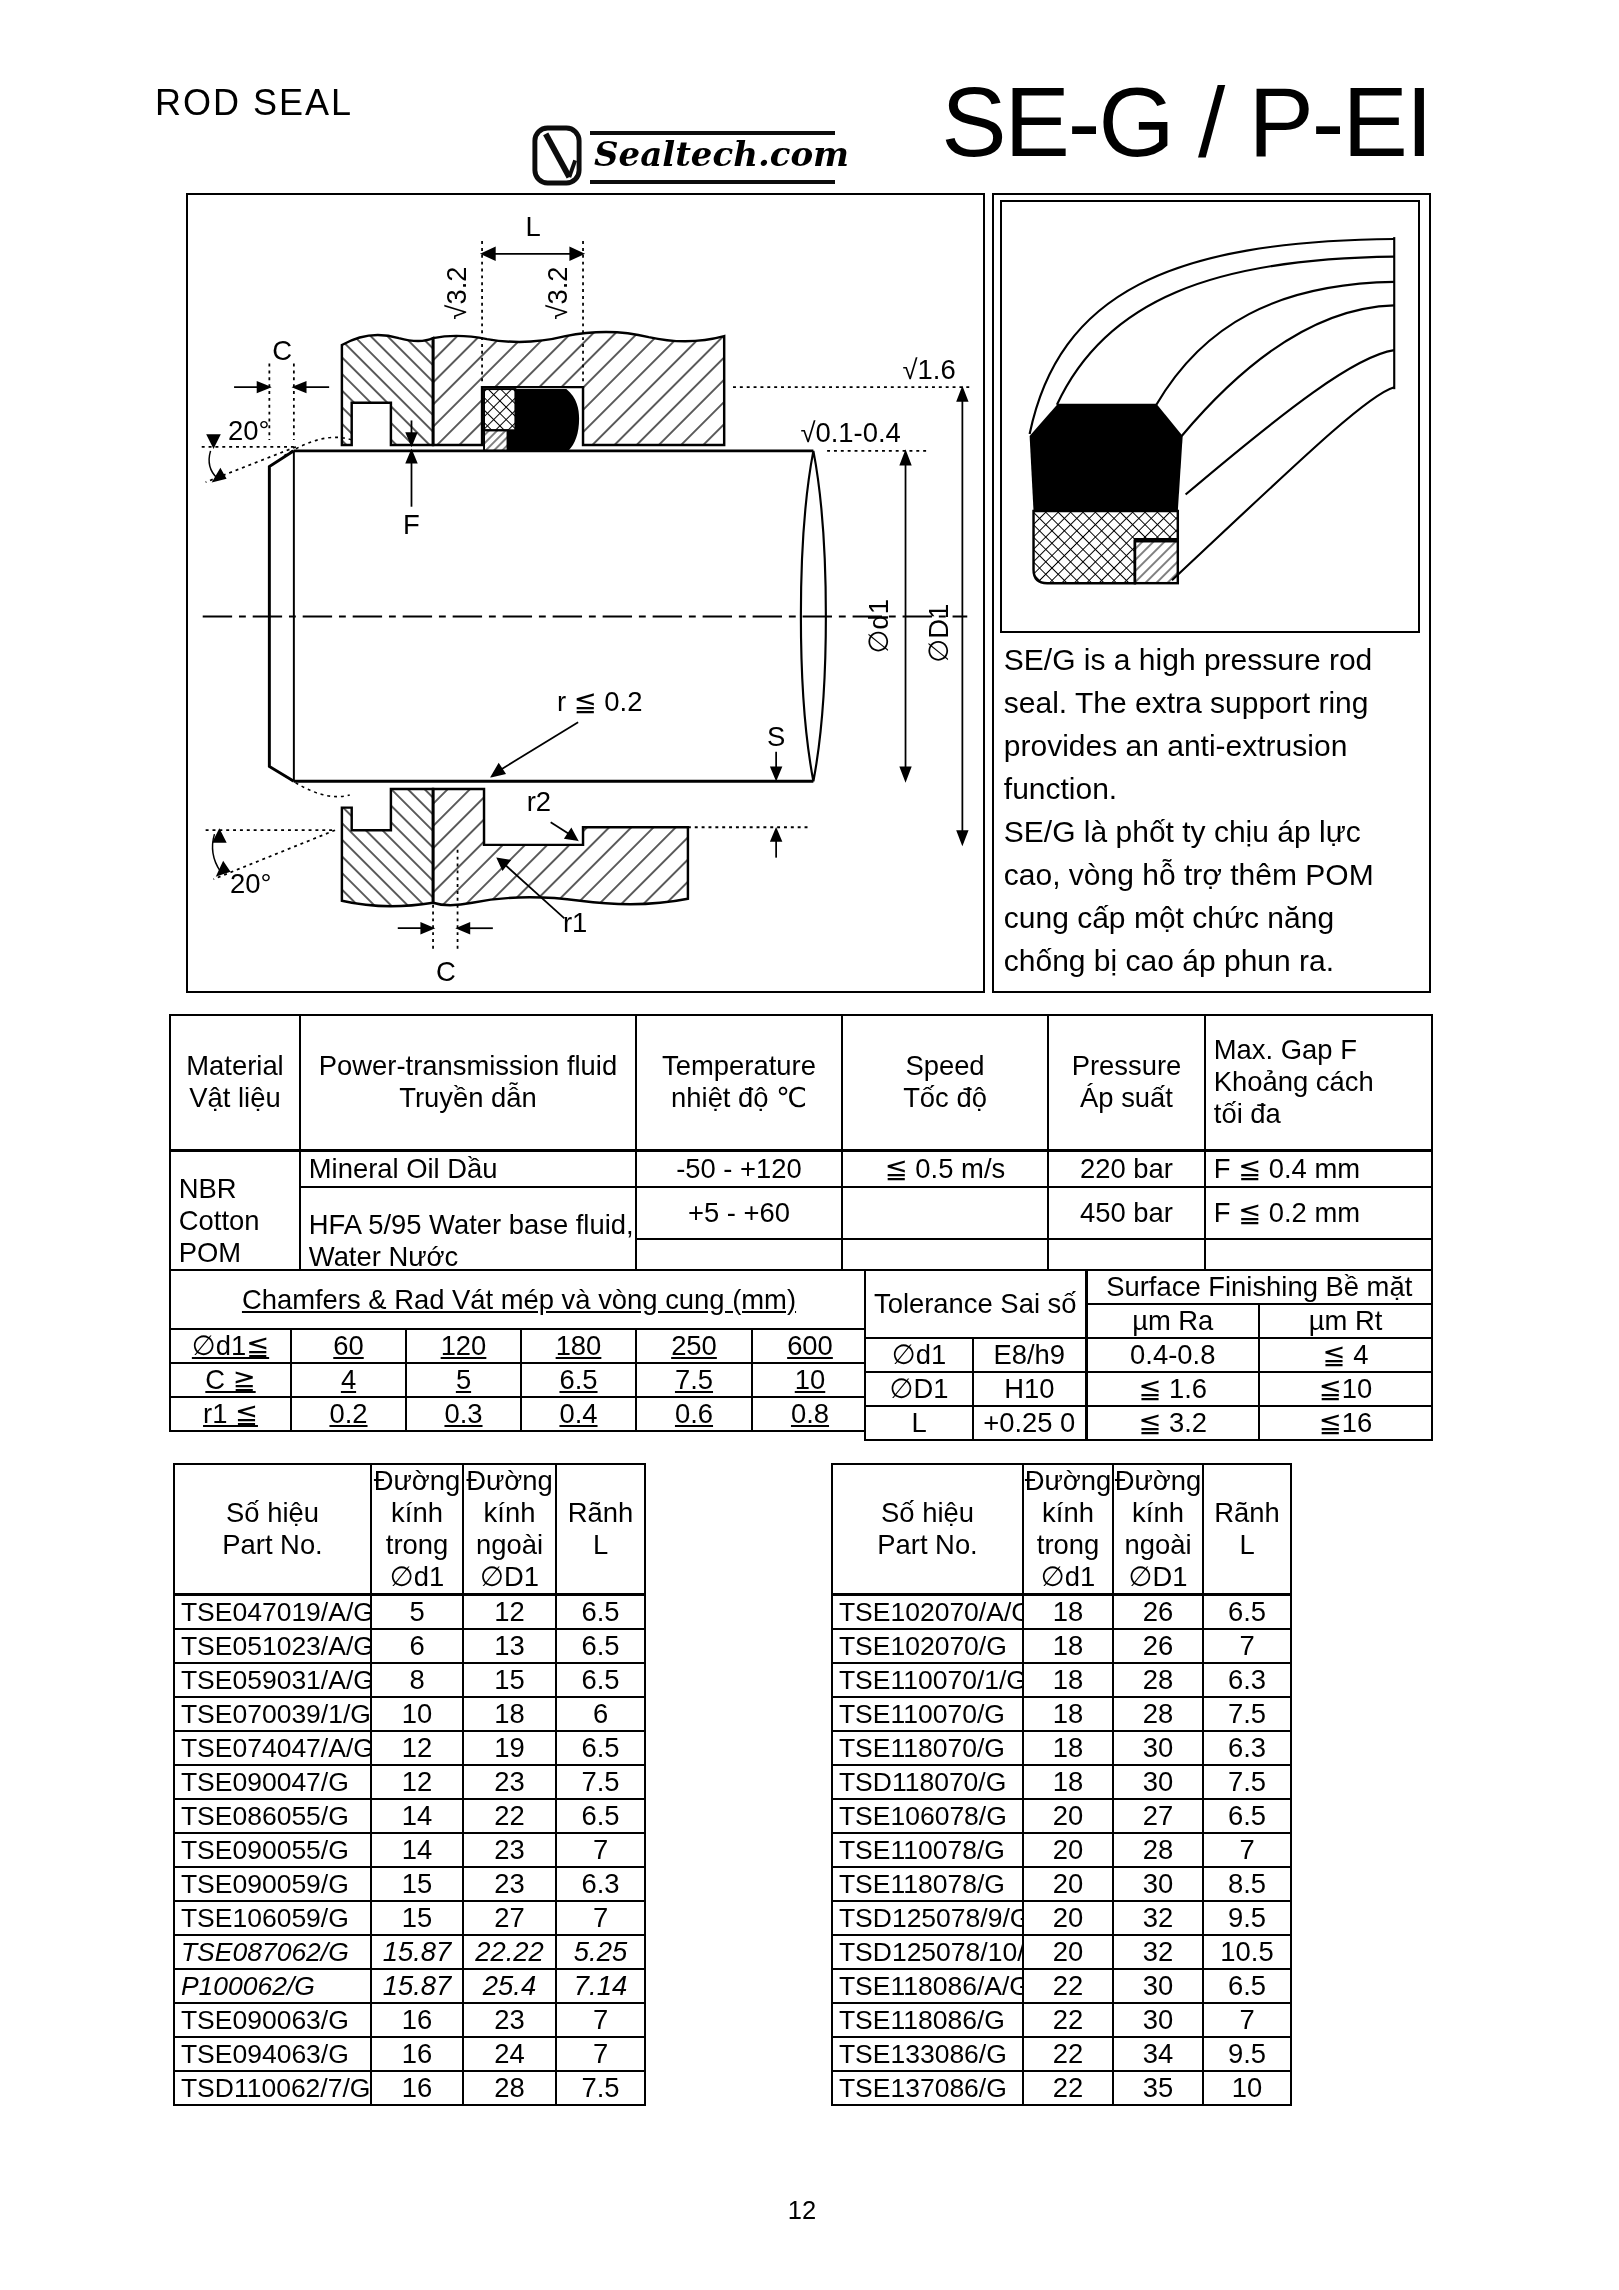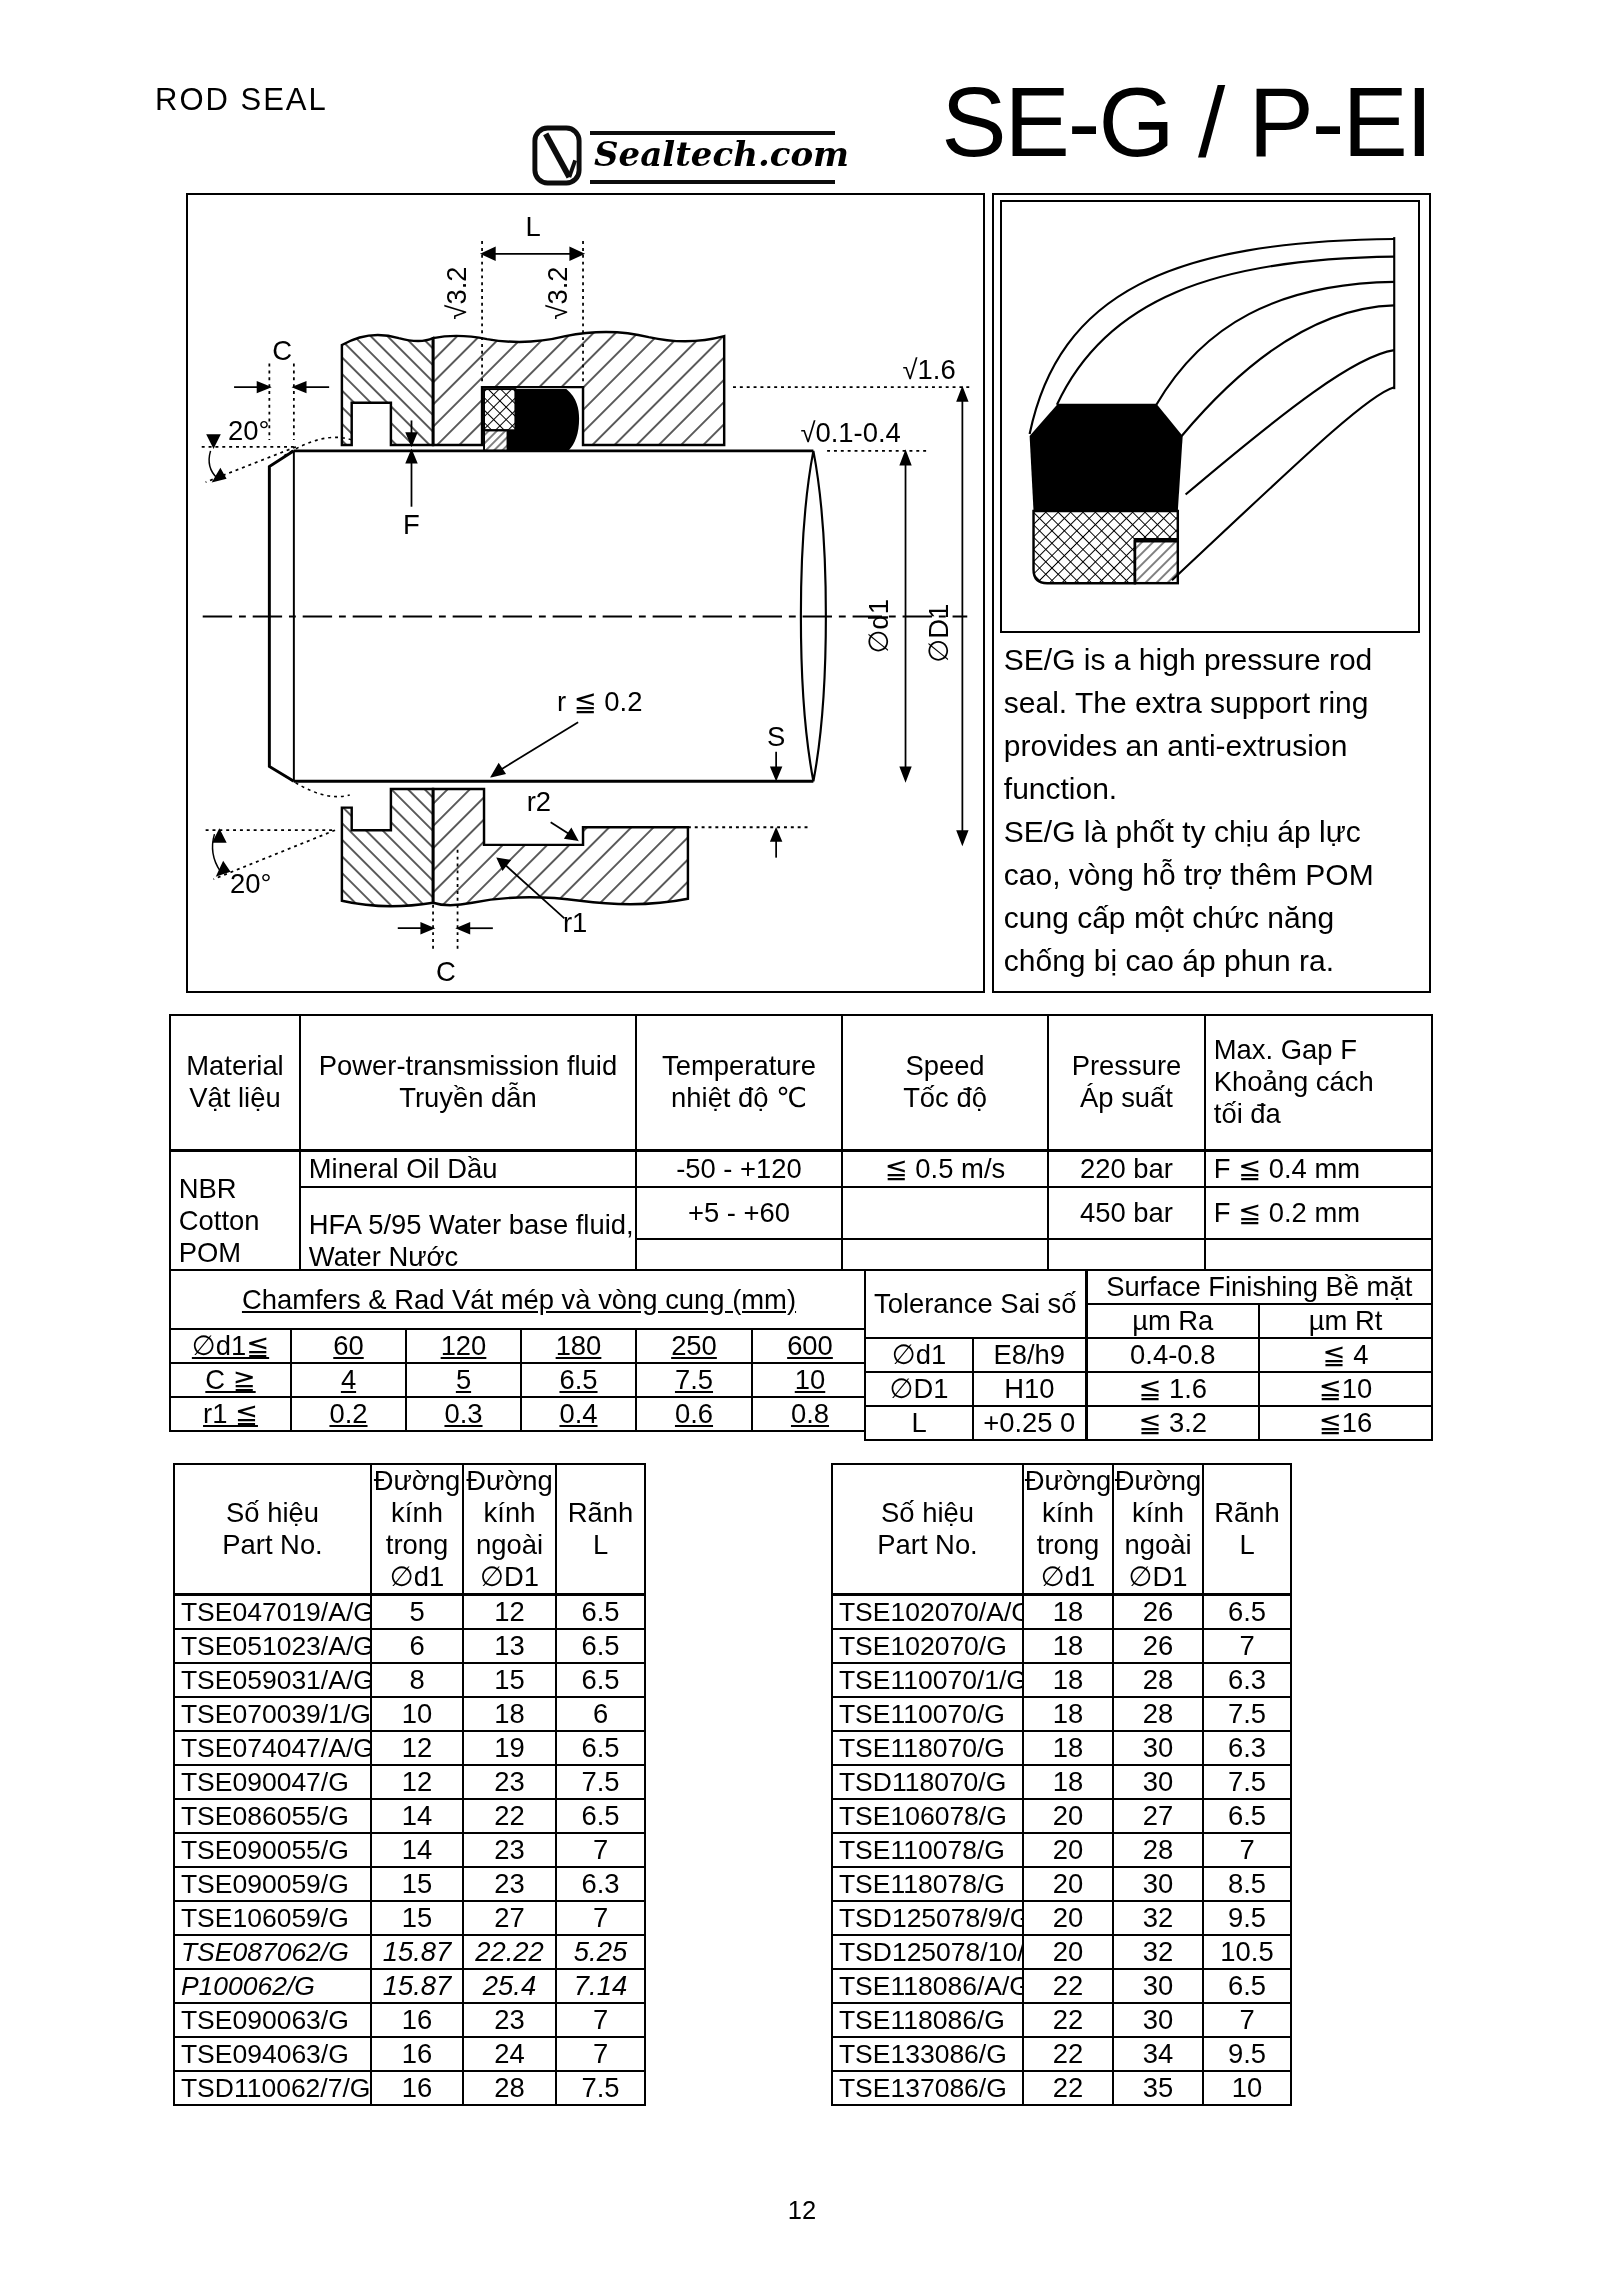--- a/index.html
+++ b/index.html
@@ -2,21 +2,21 @@
 <html><head>
 <meta charset="utf-8">
 <style>
   html,body{margin:0;padding:0;background:#fff;}
   body{font-family:"Liberation Sans","DejaVu Sans",sans-serif;color:#000;}
   #page{position:relative;width:1619px;height:2291px;background:#fff;overflow:hidden;}
 
   .abs{position:absolute;}
 
   
-  #rod-seal{left:155px;top:82px;font-size:31px;letter-spacing:2px;}
+  #rod-seal{left:155px;top:82px;font-size:36px;letter-spacing:2px;}
   #logo{left:529px;top:124px;width:306px;height:65px;}
   #logo .bar{position:absolute;left:61px;right:0;height:3.9px;background:#0c0c0c;}
   #logo .bar.top{top:6.9px;} #logo .bar.bot{top:56px;}
   #logo-text{position:absolute;left:65px;top:9.8px;font-family:"DejaVu Serif","Liberation Serif",serif;font-style:italic;font-weight:bold;font-size:34px;}
   #model{left:882px;top:73px;width:549px;text-align:right;font-size:98px;letter-spacing:-2px;line-height:98px;white-space:nowrap;}
 
   
   #diagram-box{left:186px;top:193px;width:799px;height:800px;border:2.9px solid #000;box-sizing:border-box;background:#fff;}
   #right-box{left:992px;top:193px;width:439px;height:800px;border:2.9px solid #000;box-sizing:border-box;background:#fff;}
   #seal-img-box{position:absolute;left:5.9px;top:4.9px;width:420px;height:433px;border:2.9px solid #000;box-sizing:border-box;}

